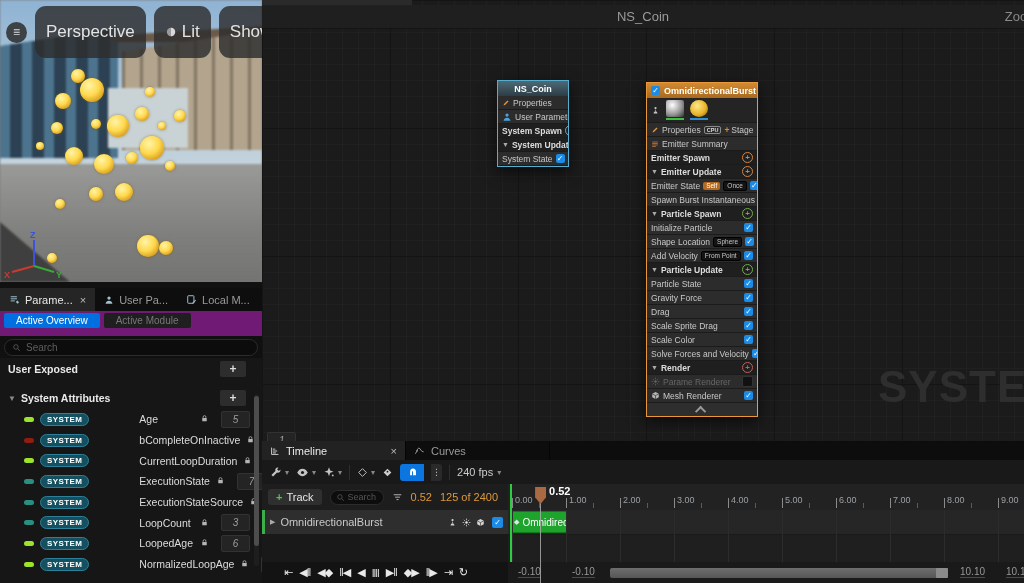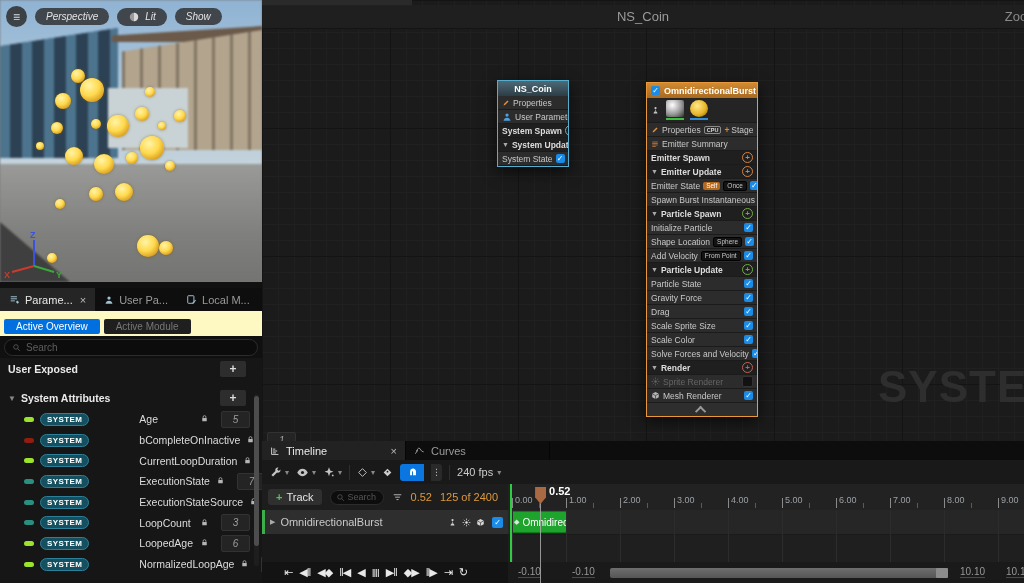--- a/index.html
+++ b/index.html
@@ -17,31 +17,31 @@
   .bld-l{position:absolute;left:0;top:28px;width:118px;height:130px;background:#32495c;clip-path:polygon(0 14%,100% 0,100% 100%,0 100%);
          background-image:repeating-linear-gradient(90deg,#4d748f 0 10px,#2c4254 10px 22px);}
   .bld-r{position:absolute;right:0;top:30px;width:140px;height:120px;background:#b3a48e;clip-path:polygon(0 18%,100% 0,100% 100%,0 100%);
          background-image:repeating-linear-gradient(90deg,rgba(70,60,50,.45) 0 3px,transparent 3px 18px);}
   .roof-r{position:absolute;right:0;top:26px;width:150px;height:16px;background:#6b5949;clip-path:polygon(0 60%,100% 0,100% 100%,0 100%);}
   .bld-c{position:absolute;left:108px;top:88px;width:80px;height:60px;background:#c9d2d4;}
   .floor{position:absolute;left:0;bottom:0;width:100%;height:118px;background:linear-gradient(180deg,#9a9a98,#7f7f7d 60%,#747472);}
   .floor-dark{position:absolute;left:0;bottom:0;width:70px;height:60px;background:#3f3f3f;clip-path:polygon(0 0,100% 100%,0 100%);}
   .coin{position:absolute;border-radius:50%;background:radial-gradient(circle at 38% 32%,#fff4a8 0%,#ffd94e 45%,#dca323 75%,#a87414 100%);box-shadow:0 0 3px rgba(120,90,10,.6);}
   .vp-pill{position:relative;display:inline-flex;align-items:center;gap:5px;background:rgba(45,45,45,.82);color:#e3e3e3;
-           border-radius:11px;padding:3px 11px;font-size:10px;font-style:italic;}
+           border-radius:11px;padding:16px 11px;font-size:17px;}
   .menu-btn{width:21px;height:21px;border-radius:50%;background:rgba(45,45,45,.85);color:#ddd;display:flex;align-items:center;justify-content:center;font-size:12px;}
   #gizmo text{font-size:9px;font-weight:bold;}
 
   
   #params{left:0;top:288px;width:262px;height:295px;background:#161616;}
   #ptabs{height:23px;background:#0e0e0e;display:flex;}
   .ptab{display:flex;align-items:center;gap:5px;padding:0 9px;font-size:11px;color:#9a9a9a;}
   .ptab.active{background:#252525;color:#e8e8e8;}
   .ptab .close{color:#bbb;font-size:11px;margin-left:2px;}
-  #modebar{height:21px;background:#fef9c3;display:flex;gap:4px;align-items:flex-end;padding:2px 4px;}
+  #modebar{height:21px;background:#701a75;display:flex;gap:4px;align-items:flex-start;padding:2px 4px;}
   .mode-btn{font-size:10px;padding:2px 12px;border-radius:2px;color:#777;background:#1f1f1f;}
   .mode-btn.active{background:#0070e0;color:#fff;}
   #searchrow{height:20px;display:flex;align-items:center;padding:1px 4px;background:#101010;}
   .searchbox{flex:1;height:15px;border-radius:9px;background:#0c0c0c;border:1px solid #2c2c2c;color:#5f5f5f;
              font-size:10px;display:flex;align-items:center;gap:5px;padding:0 7px;}
   .sec-h{display:flex;align-items:center;height:22px;padding:0 6px 0 8px;font-weight:bold;font-size:10.5px;color:#eaeaea;gap:5px;}
   .sec-arrow{color:#888;font-size:8px;}
   .plus-btn{margin-left:auto;width:26px;height:16px;background:#2d2d2d;border-radius:2px;color:#ddd;text-align:center;line-height:16px;font-size:12px;font-weight:bold;margin-right:10px;}
   .attr-row{display:flex;align-items:center;height:20.7px;padding-left:24px;font-size:10.5px;color:#dcdcdc;gap:6px;}
   .dot{width:10px;height:5px;border-radius:3px;flex:none;}
@@ -327,21 +327,21 @@
         </div>
         <div class="nrow">
           <span>Gravity Force</span>
           <span class="cb">✓</span>
         </div>
         <div class="nrow">
           <span>Drag</span>
           <span class="cb">✓</span>
         </div>
         <div class="nrow">
-          <span>Scale Sprite Size</span>
+          <span>Scale Sprite Drag</span>
           <span class="cb">✓</span>
         </div>
         <div class="nrow">
           <span>Scale Color</span>
           <span class="cb">✓</span>
         </div>
         <div class="nrow">
           <span>Solve Forces and Velocity</span>
           <span class="cb">✓</span>
         </div>
@@ -350,21 +350,21 @@
           <span>Render</span>
           <span class="pc pc-red">+</span>
         </div>
         <div class="nrow dis">
           <span class="icon" style="color: rgb(102, 102, 102);">
             <svg viewBox="0 0 16 16" width="9" height="9" fill="none" stroke="currentColor" stroke-width="1.4">
               <circle cx="8" cy="8" r="2.2" fill="currentColor" stroke="none"></circle>
               <path d="M8 1v3M8 12v3M1 8h3M12 8h3M3.2 3.2l2 2M10.8 10.8l2 2M12.8 3.2l-2 2M5.2 10.8l-2 2" stroke-width="1.2"></path>
             </svg>
           </span>
-          <span>Sprite Renderer</span>
+          <span>Parame Renderer</span>
           <span class="cb off"></span>
         </div>
         <div class="nrow">
           <span class="icon" style="color: rgb(181, 181, 181);">
             <svg viewBox="0 0 16 16" width="9" height="9" fill="none" stroke="currentColor" stroke-width="1.4">
               <path d="M8 1.8 13.8 5v6L8 14.2 2.2 11V5z" fill="currentColor" stroke="none"></path>
               <path d="M2.2 5 8 8.2 13.8 5M8 8.2v6" stroke="#1b1b1b" stroke-width="1"></path>
             </svg>
           </span>
           <span>Mesh Renderer</span>

